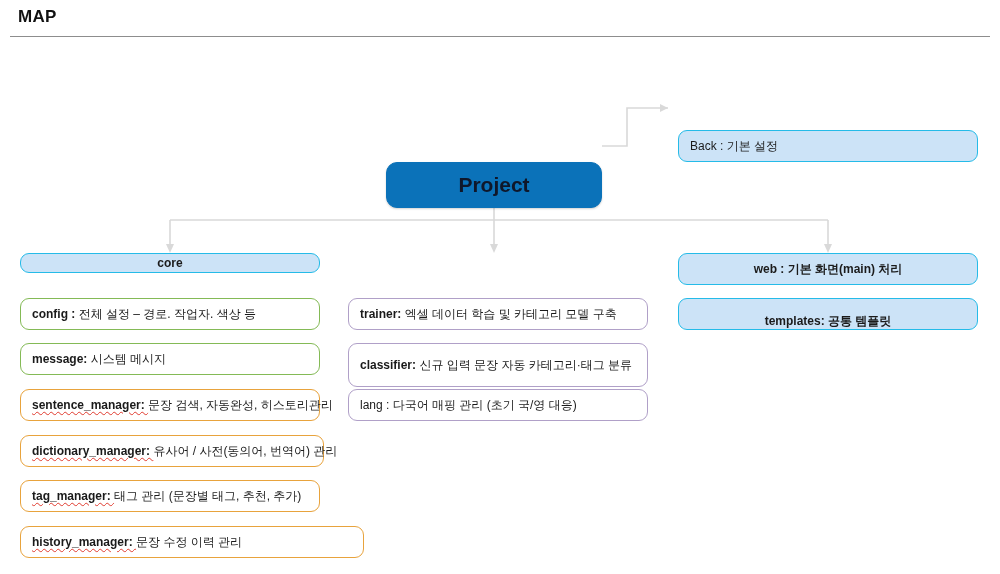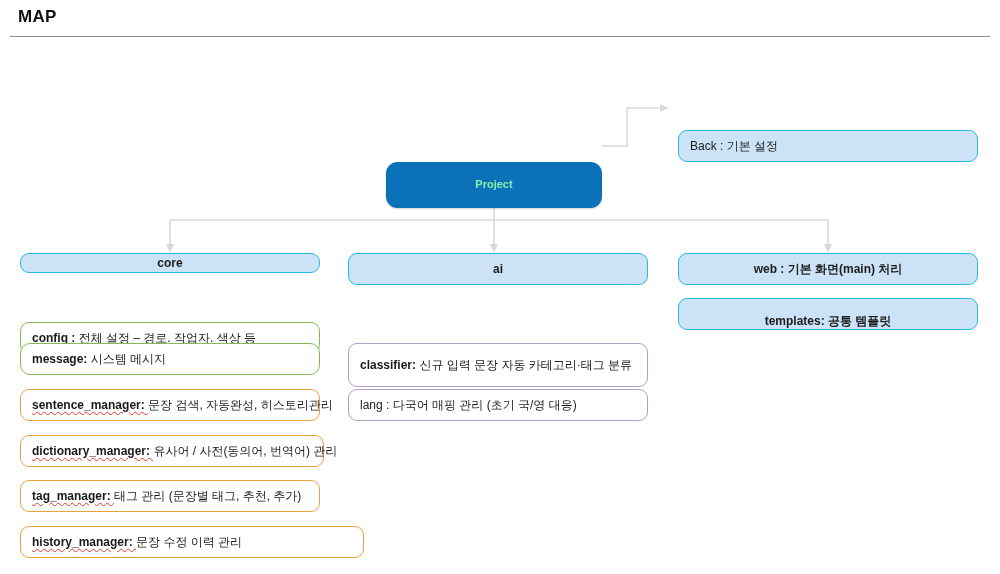--- a/index.html
+++ b/index.html
@@ -68,22 +68,22 @@
     line-height: 1.25;
     white-space: nowrap;
   }
   .node.center { justify-content: center; text-align: center; }
   .node.left   { justify-content: flex-start; padding-left: 11px; }
 
   
   .node-root {
     background: #0B72B9;
     border: 1px solid #0B72B9;
-    color: #86efac;
-    font-size: 11px;
+    color: #0f172a;
+    font-size: 21px;
     font-weight: bold;
     border-radius: 11px;
     box-shadow: 0 1px 2px rgba(0,0,0,0.18);
   }
 
   
   .node-blue {
     background: #CCE3F7;
     border: 1.6px solid #25BBE8;
     color: #1b1b1b;
@@ -144,26 +144,26 @@
     <span>Project</span>
   </div>
 
   <div class="node node-blue plain left" style="left:678px; top:92px; width:300px; height:32px;">
     <span>Back : 기본 설정</span>
   </div>
 
   <div class="node node-blue center" style="left:20px; top:215px; width:300px; height:20px;">
     <span>core</span>
   </div>
-  <div class="node node-green left" style="left:20px; top:260px; width:300px; height:32px;margin-top:24px;">
+  <div class="node node-green left" style="left:20px; top:260px; width:300px; height:32px;">
     <span>
       <span class="lbl-strong squiggle-host">config : </span><span>전체 설정 – 경로. 작업자. 색상 등</span>
     </span>
   </div>
-  <div class="node node-green left" style="left:20px; top:305px; width:300px; height:32px;border-radius:10px;">
+  <div class="node node-green left" style="left:20px; top:305px; width:300px; height:32px;">
     <span>
       <span class="lbl-strong">message: </span><span>시스템 메시지</span>
     </span>
   </div>
   <div class="node node-orange left" style="left:20px; top:351px; width:300px; height:32px;">
     <span>
       <span class="lbl-strong squiggle">sentence_manager: </span><span>문장 검색, 자동완성, 히스토리관리</span>
     </span>
   </div>
   <div class="node node-orange left" style="left:20px; top:397px; width:304px; height:32px;">
@@ -175,22 +175,24 @@
     <span>
       <span class="lbl-strong squiggle">tag_manager: </span><span>태그 관리 (문장별 태그, 추천, 추가)</span>
     </span>
   </div>
   <div class="node node-orange left" style="left:20px; top:488px; width:344px; height:32px;">
     <span>
       <span class="lbl-strong squiggle">history_manager: </span><span>문장 수정 이력 관리</span>
     </span>
   </div>
 
-  <div class="node node-blue center" style="left:348px; top:215px; width:300px; height:32px;">
-    <span>ai</span>
+  <div class="node node-purple left" style="left:348px; top:260px; width:300px; height:32px;">
+    <span>
+      <span class="lbl-strong">trainer: </span><span>엑셀 데이터 학습 및 카테고리 모델 구축</span>
+    </span>
   </div>
   <div class="node node-purple left" style="left:348px; top:305px; width:300px; height:44px;">
     <span>
       <span class="lbl-strong">classifier: </span><span>신규 입력 문장 자동 카테고리·태그 분류</span>
     </span>
   </div>
   <div class="node node-purple left" style="left:348px; top:351px; width:300px; height:32px;">
     <span>
       <span>lang : </span><span>다국어 매핑 관리 (초기 국/영 대응)</span>
     </span>

